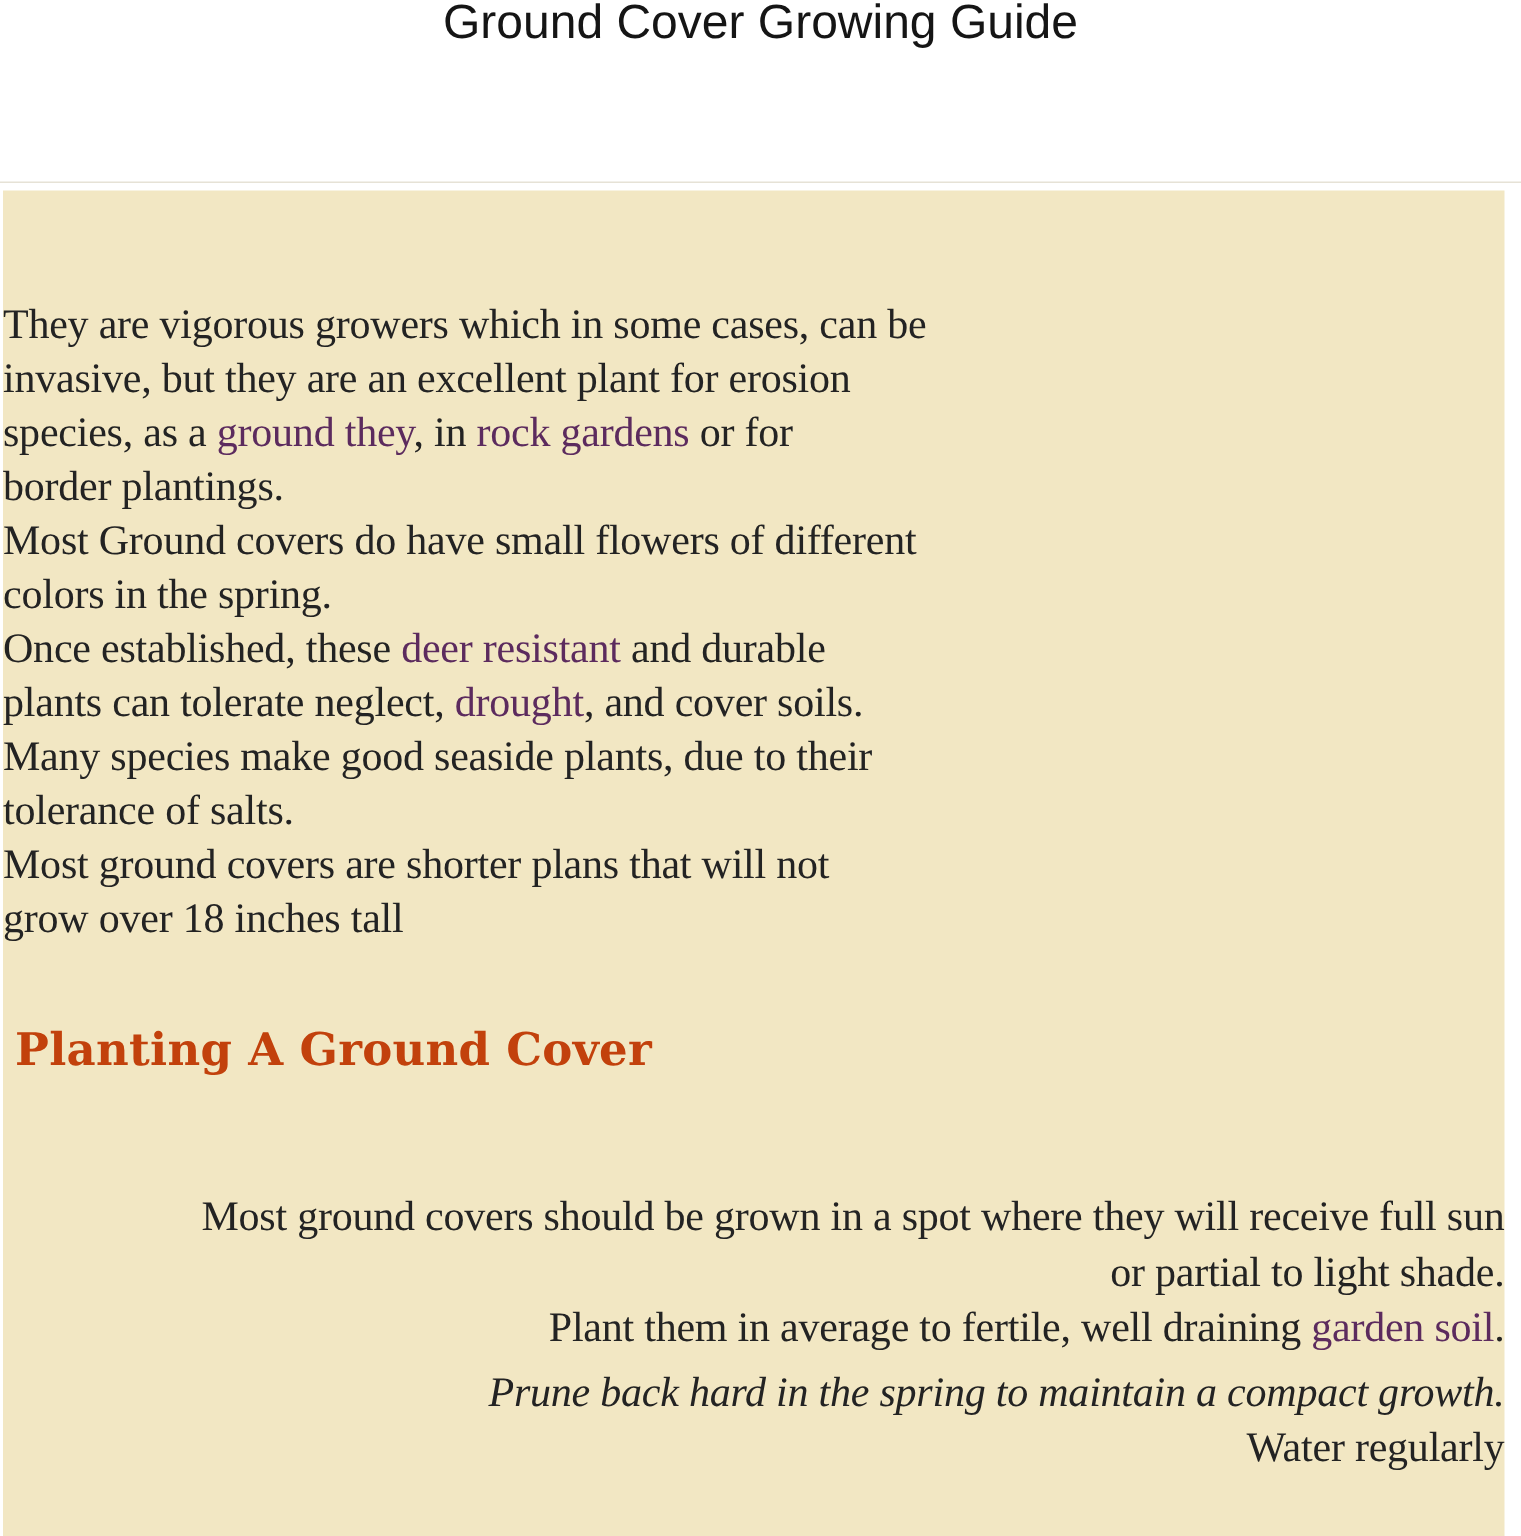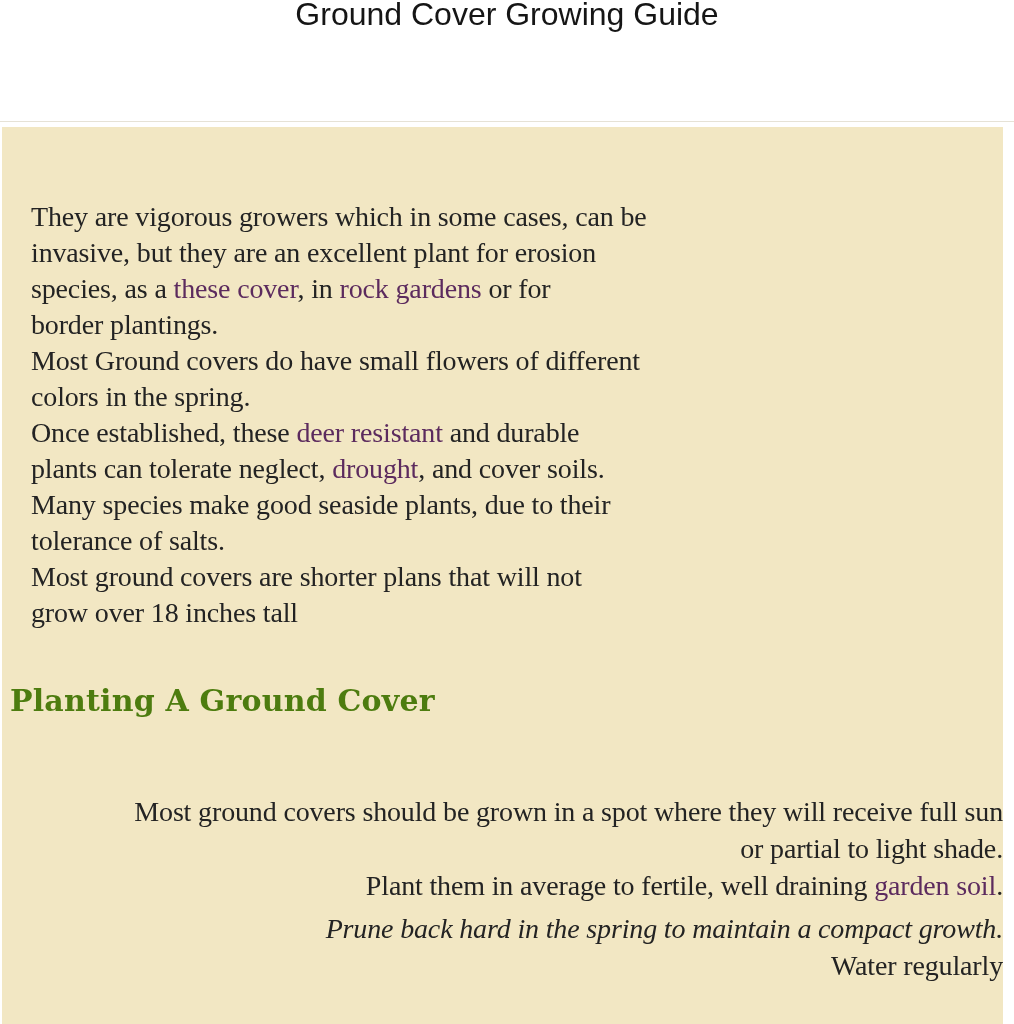--- a/index.html
+++ b/index.html
@@ -39,48 +39,48 @@
     background: #f2e7c3;
     overflow: hidden;
   }
   .textblock {
     font-size: 28px;
     line-height: 36px;
     color: #232323;
     letter-spacing: -0.15px;
   }
   .textblock .line { white-space: nowrap; }
-  .intro  { margin: 72px 0 0 29px; }
+  .intro  { margin: 72px 0 0 0; }
   .planting { margin: 72px 0 0 8px; line-height: 37px; text-align: right; }
   .section-heading {
     margin: 50px 0 0 8px;
     font-family: "DejaVu Serif", serif;
     font-weight: bold;
     font-size: 30px;
     line-height: 40px;
-    color: #4d7c0f;
+    color: #c2410c;
     letter-spacing: 0.2px;
   }
   .line.indent { padding-left: 14px; }
   .line.gap-before { margin-top: 6px; font-style: italic; }
   .link { color: #5c2b5e; }
 </style>
 </head>
 <body>
 
 <div class="page-title">Ground Cover Growing Guide</div>
 
 <div class="divider"></div>
 
 <div class="panel">
 
   <div class="textblock intro">
       <div class="line"><span>They are vigorous growers which in some cases, can be</span></div>
       <div class="line"><span>invasive, but they are an excellent plant for erosion</span></div>
-      <div class="line"><span>species, as a </span><span class="link">these cover</span><span>, in </span><span class="link">rock gardens</span><span> or for</span></div>
+      <div class="line"><span>species, as a </span><span class="link">ground they</span><span>, in </span><span class="link">rock gardens</span><span> or for</span></div>
       <div class="line"><span>border plantings.</span></div>
       <div class="line"><span>Most Ground covers do have small flowers of different</span></div>
       <div class="line"><span>colors in the spring.</span></div>
       <div class="line"><span>Once established, these </span><span class="link">deer resistant</span><span> and durable</span></div>
       <div class="line"><span>plants can tolerate neglect, </span><span class="link">drought</span><span>, and cover soils.</span></div>
       <div class="line"><span>Many species make good seaside plants, due to their</span></div>
       <div class="line"><span>tolerance of salts.</span></div>
       <div class="line"><span>Most ground covers are shorter plans that will not</span></div>
       <div class="line"><span>grow over 18 inches tall</span></div>
     </div>

